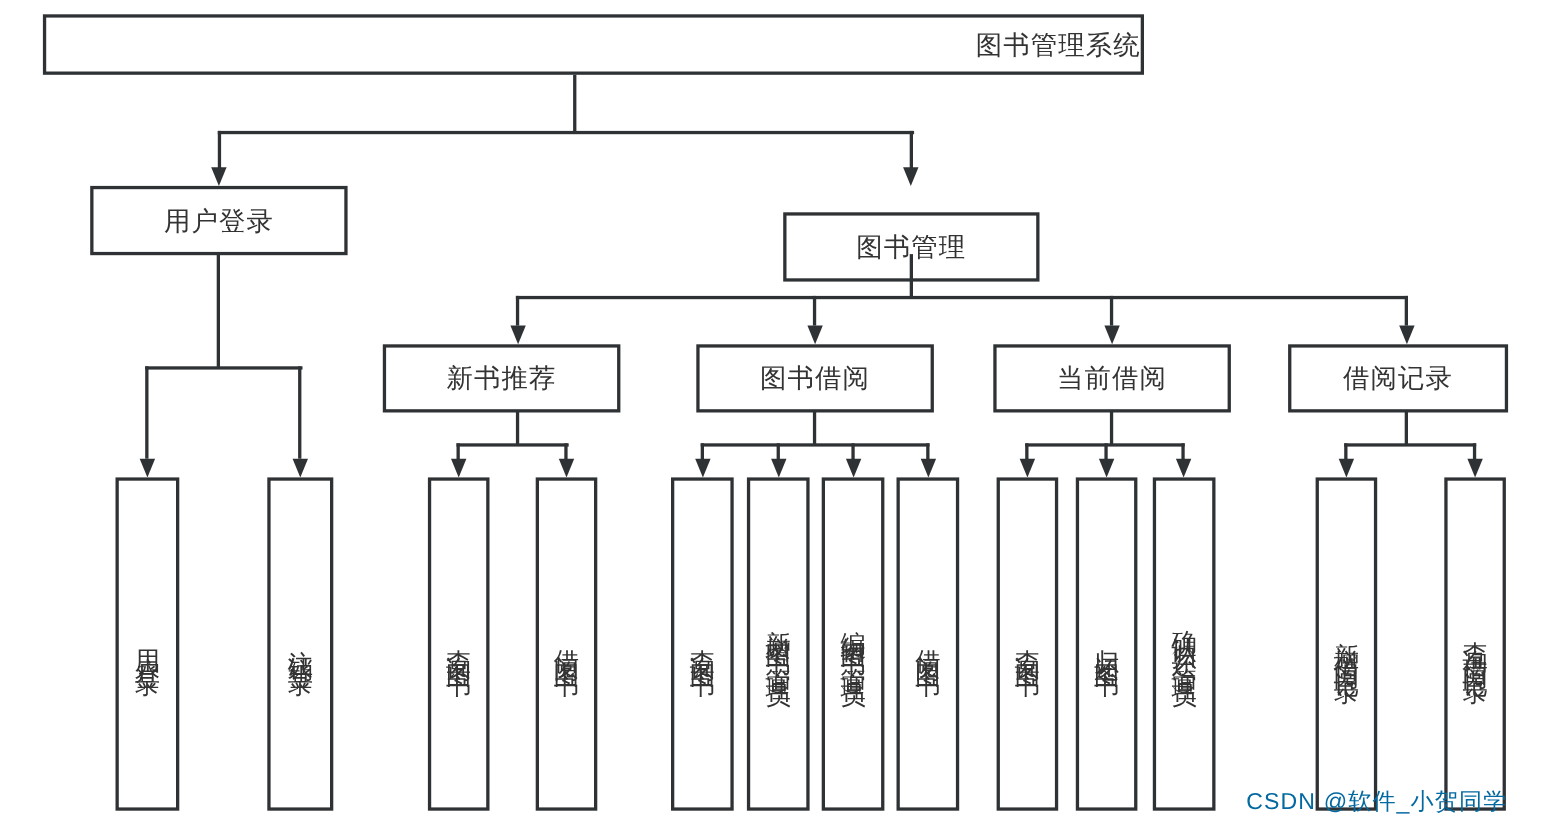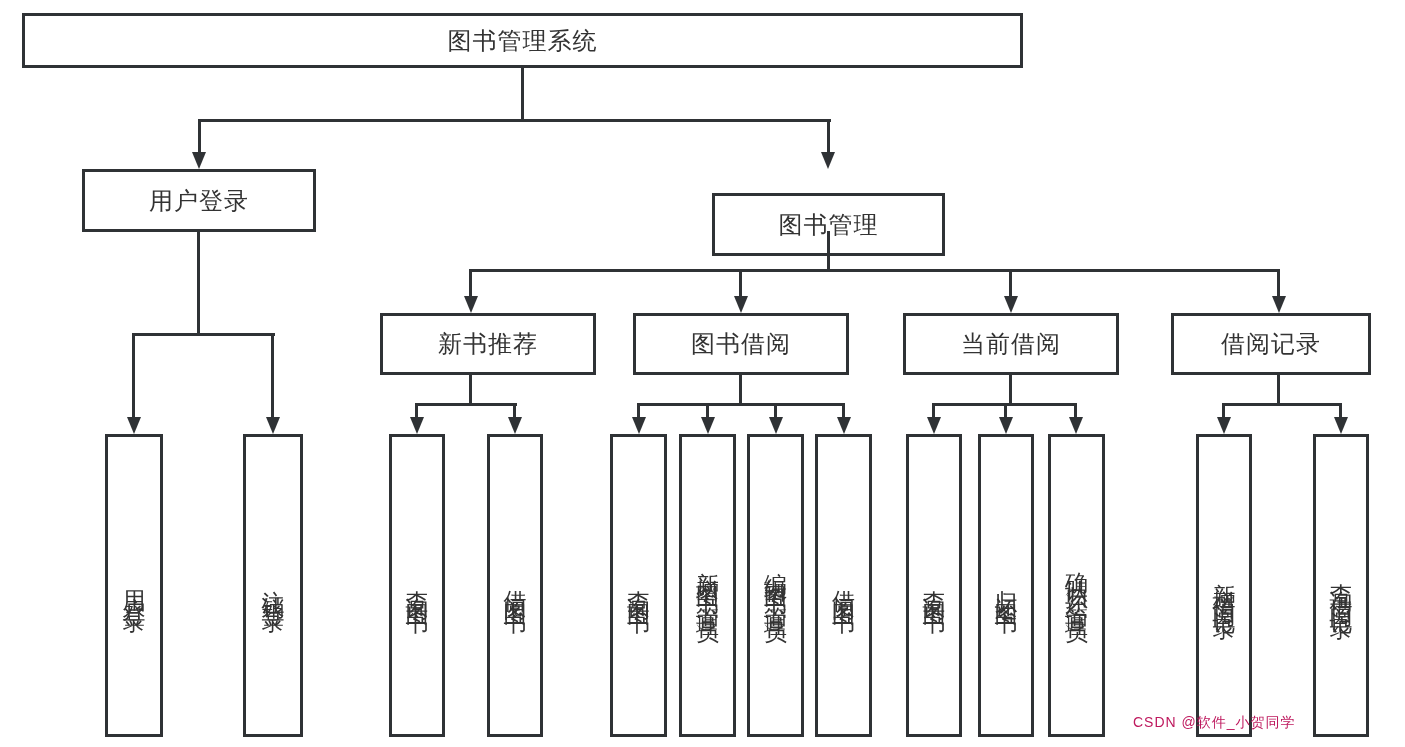--- a/index.html
+++ b/index.html
@@ -51,33 +51,33 @@
     height: 0;
     border-left: 7px solid transparent;
     border-right: 7px solid transparent;
     border-top: 17px solid #2f3235;
   }
 
   .watermark {
     position: absolute;
     left: 1133px;
     top: 714px;
-    font-size: 14px;
-    color: #be185d;
+    font-size: 21px;
+    color: #0369a1;
     letter-spacing: 1px;
     z-index: 10;
     white-space: nowrap;
   }
 </style>
 </head>
 <body>
 
 <div class="canvas">
 
-  <div class="box" style="left:22px; top:13px; width:1001px; height:55px;">
+  <div class="box" style="left:39px; top:13px; width:1001px; height:55px;justify-content:flex-end;">
     <span class="hlabel">图书管理系统</span>
   </div>
 
   <div class="line" style="left:521px; top:68px; width:3px; height:52px;"></div>
   <div class="line" style="left:198px; top:119px; width:633px; height:3px;"></div>
   <div class="line" style="left:198px; top:119px; width:3px; height:36px;"></div>
   <div class="arrow" style="left:192px; top:152px;"></div>
   <div class="line" style="left:827px; top:119px; width:3px; height:36px;"></div>
   <div class="arrow" style="left:821px; top:152px;"></div>
 
@@ -100,21 +100,21 @@
   <div class="line" style="left:469px; top:269px; width:811px; height:3px;"></div>
   <div class="line" style="left:469px; top:269px; width:3px; height:27px;"></div>
   <div class="arrow" style="left:464px; top:296px;"></div>
   <div class="line" style="left:739px; top:269px; width:3px; height:27px;"></div>
   <div class="arrow" style="left:734px; top:296px;"></div>
   <div class="line" style="left:1009px; top:269px; width:3px; height:27px;"></div>
   <div class="arrow" style="left:1004px; top:296px;"></div>
   <div class="line" style="left:1277px; top:269px; width:3px; height:27px;"></div>
   <div class="arrow" style="left:1272px; top:296px;"></div>
 
-  <div class="box" style="left:380px; top:313px; width:216px; height:62px;">
+  <div class="box" style="left:348px; top:313px; width:216px; height:62px;">
     <span class="hlabel">新书推荐</span>
   </div>
   <div class="box" style="left:903px; top:313px; width:216px; height:62px;">
     <span class="hlabel">当前借阅</span>
   </div>
   <div class="box" style="left:633px; top:313px; width:216px; height:62px;">
     <span class="hlabel">图书借阅</span>
   </div>
   <div class="box" style="left:1171px; top:313px; width:200px; height:62px;">
     <span class="hlabel">借阅记录</span>

